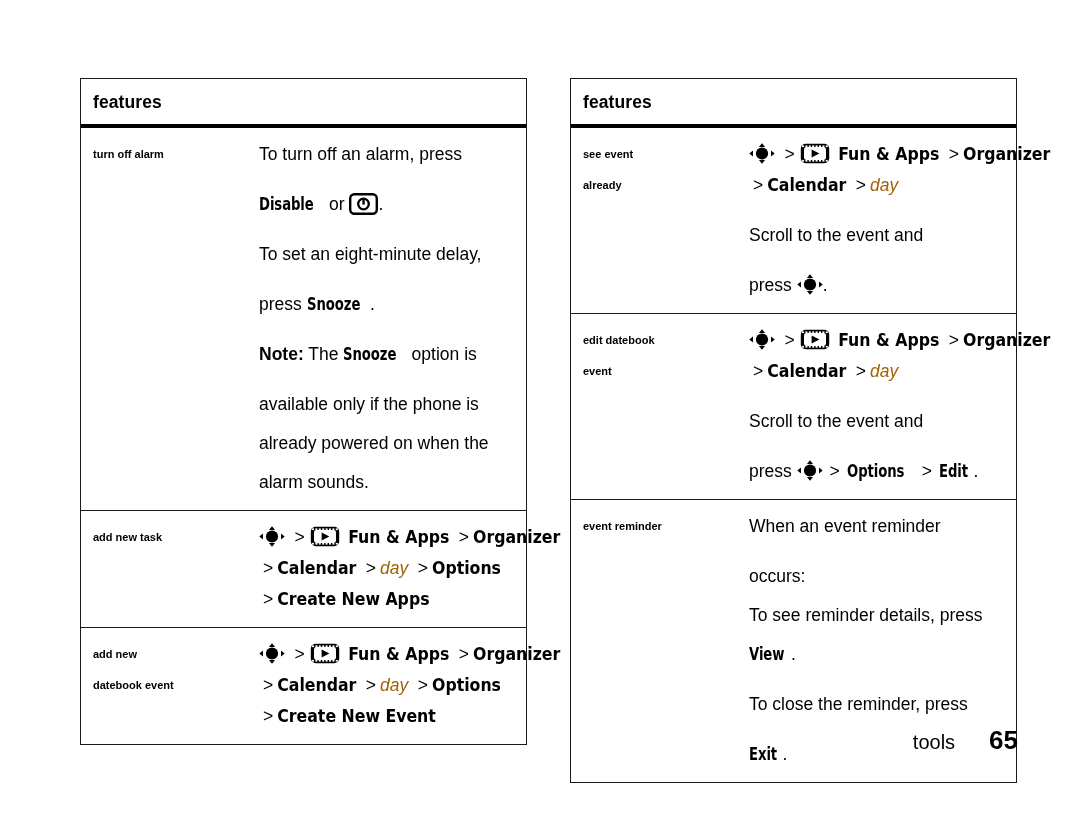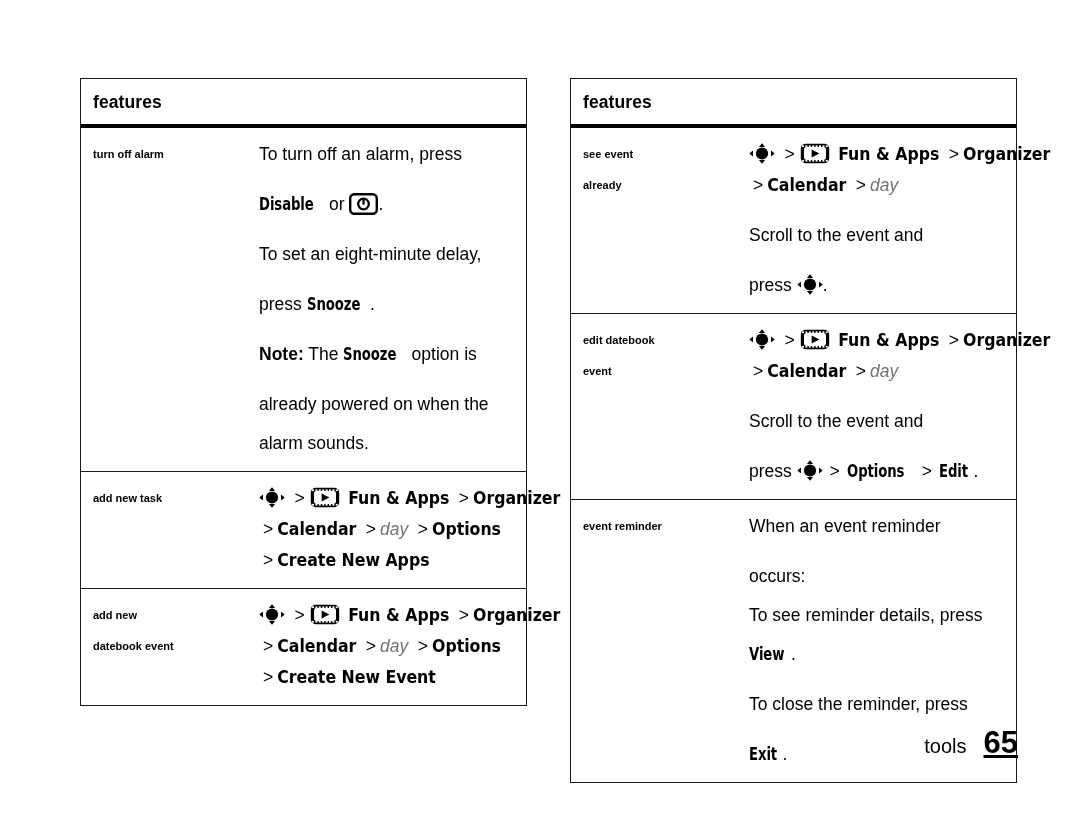--- a/index.html
+++ b/index.html
@@ -96,21 +96,21 @@
   }
   .menu-path .sep {
     font-weight: 400;
     font-family: "Liberation Sans", sans-serif;
     padding: 0 4px;
   }
   .menu-path .italic-day {
     font-style: italic;
     font-weight: 400;
     font-family: "Liberation Sans", sans-serif;
-    color: #737373;
+    color: #a16207;
     text-align: right;
   }
 
   
   .icon {
     display: inline-block;
     vertical-align: -4px;
   }
   .icon-nav { width: 26px; height: 21px; }
   .icon-fun { width: 30px; height: 21px; margin: 0 3px 0 1px; }
@@ -124,23 +124,22 @@
     width: 1018px;
     text-align: right;
     font-size: 20px;
   }
   .footer .sect {
     font-weight: 300;
     font-size: 20px;
   }
   .footer .pnum {
     font-weight: bold;
-    font-size: 31px;
-    margin-left: 17px;
-    text-decoration: underline;
+    font-size: 26px;
+    margin-left: 34px;
   }
 </style>
 </head>
 <body>
 
 <div class="page">
 
   <div id="table-left" class="feature-table">
       <div class="table-header"><span class="hdr-text">features</span></div>
       <div class="row">
@@ -150,20 +149,21 @@
         <div class="cell-body">
           <div class="para"><span>To turn off an alarm, press</span></div>
           <div class="para tight"><span class="key">Disable</span><span> or </span><span class="icon icon-power"><svg viewBox="0 0 29 22" width="29" height="22" xmlns="http://www.w3.org/2000/svg">
                 <rect x="1.2" y="1.2" width="26.6" height="19.6" rx="4.2" ry="4.2" fill="none" stroke="#000" stroke-width="2.4"></rect>
                 <circle cx="14.5" cy="11" r="5.3" fill="none" stroke="#000" stroke-width="2.3"></circle>
                 <rect x="13.4" y="5.1" width="2.3" height="6.5" fill="#000"></rect>
               </svg></span><span>.</span></div>
           <div class="para"><span>To set an eight-minute delay,</span></div>
           <div class="para tight"><span>press </span><span class="key">Snooze</span><span>.</span></div>
           <div class="para"><span class="note-lead">Note:</span><span> The </span><span class="key">Snooze</span><span> option is</span></div>
+          <div class="para tight"><span>available only if the phone is</span></div>
           <div class="para tight"><span>already powered on when the</span></div>
           <div class="para tight"><span>alarm sounds.</span></div>
         </div>
       </div>
       <div class="row">
         <div class="cell-label">
           <span class="lbl-line">add new task</span>
         </div>
         <div class="cell-body">
           <div class="menu-path"><span class="icon icon-nav"><svg viewBox="0 0 26 21" width="26" height="21" xmlns="http://www.w3.org/2000/svg">

